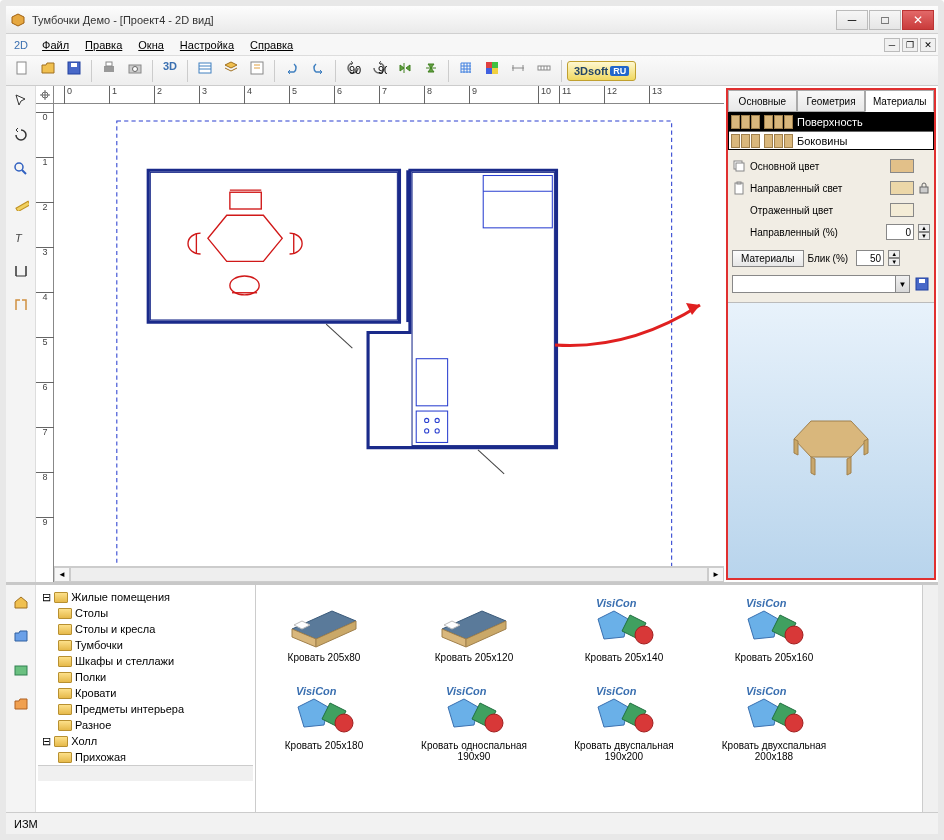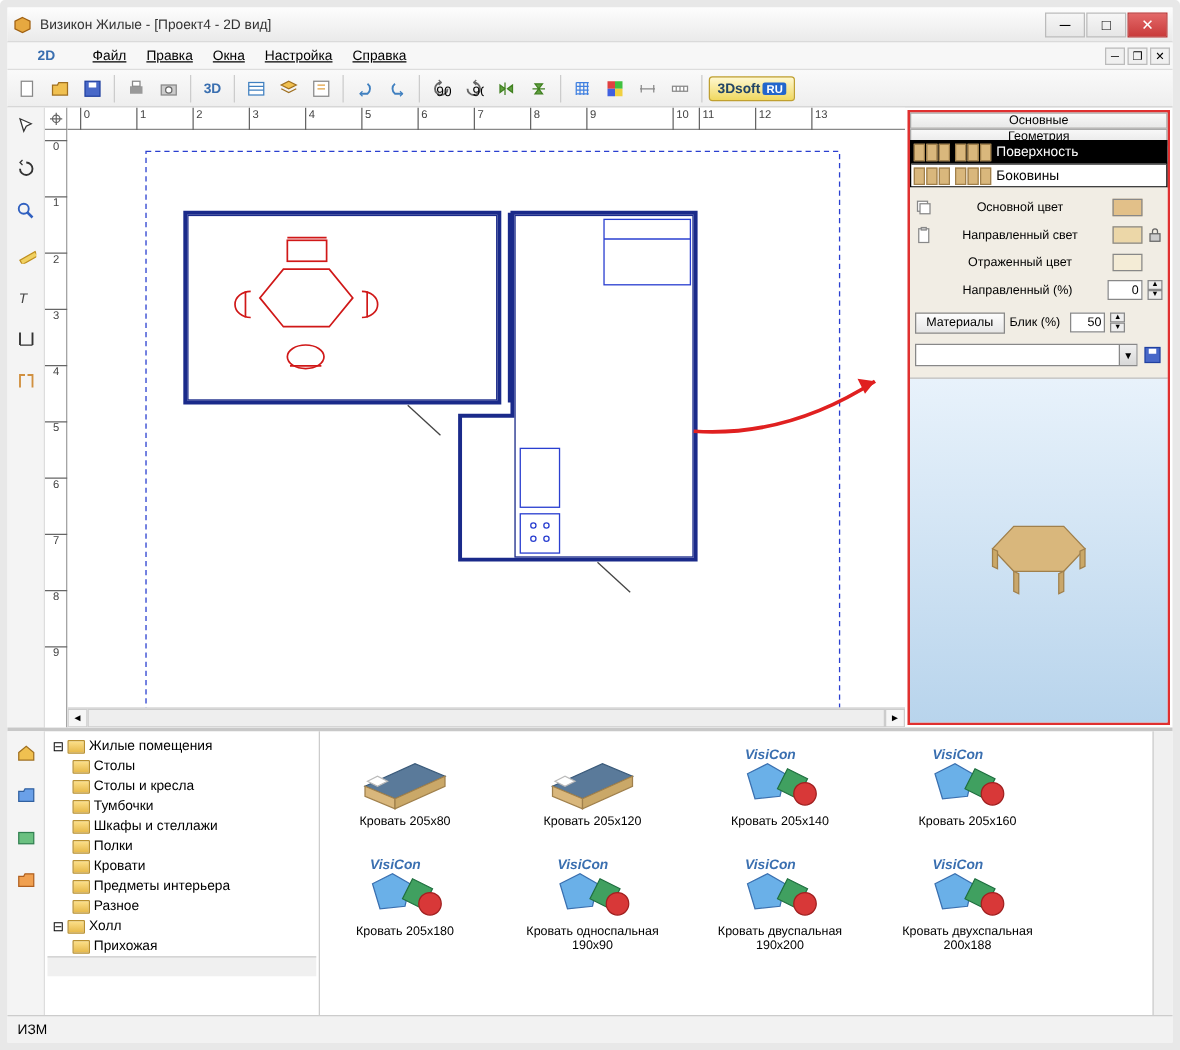--- a/index.html
+++ b/index.html
@@ -9,28 +9,28 @@
 .window { border: 6px solid #e8e8e8; border-radius: 4px 4px 0 0; height: 100%; display: flex; flex-direction: column; background: #fff; }
 .titlebar { height: 28px; background: linear-gradient(#fdfdfd,#eaeaea); display: flex; align-items: center; padding: 0 4px; border-bottom: 1px solid #d0d0d0; }
 .titlebar .app-icon { width: 16px; height: 16px; margin-right: 6px; }
 .titlebar .title-text { flex: 1; color: #333; }
 .window-controls { display: flex; gap: 1px; }
 .win-btn { width: 32px; height: 20px; border: 1px solid #bbb; background: linear-gradient(#f6f6f6,#e6e6e6); display: flex; align-items: center; justify-content: center; font-size: 12px; }
 .win-btn.close { background: linear-gradient(#e36868,#c93b3b); color: #fff; border-color: #b33; }
 
 
 .menubar { height: 22px; display: flex; align-items: center; padding: 0 2px; border-bottom: 1px solid #ddd; background: #f7f7f7; }
-.menubar .mode { font-weight: bold; color: #3a6fb0; margin: 0 22px; }
+.menubar .mode { font-weight: normal; color: #3a6fb0; margin: 0 6px; }
 .menubar .menu-item { padding: 2px 8px; cursor: default; text-decoration: underline; }
 .menubar .mdi-controls { margin-left: auto; display: flex; gap: 2px; }
 .mdi-btn { width: 16px; height: 14px; border: 1px solid #bbb; background: #f0f0f0; font-size: 9px; display:flex;align-items:center;justify-content:center; }
 
 
 .toolbar { height: 30px; display: flex; align-items: center; padding: 0 4px; gap: 2px; border-bottom: 1px solid #ccc; background: linear-gradient(#fafafa,#eee); }
-.tbtn { width: 24px; height: 24px; border: 1px solid transparent; border-radius: 2px; display:flex;align-items:center;justify-content:center; background:transparent;}
+.tbtn { width: 24px; height: 24px; border: 1px solid transparent; border-radius: 2px; display:flex;justify-content:center; background:transparent;}
 .tsep { width:1px; height:22px; background:#ccc; margin:0 3px; }
 .tbtn svg { width:16px;height:16px; }
 .logo3d { height:20px; padding:1px 6px; background:linear-gradient(#fff8d0,#f0d860); border:1px solid #c0a030; border-radius:3px; font-weight:bold; color:#246; display:flex;align-items:center;gap:2px; font-size:11px;}
 .logo3d .ru { background:#2266cc; color:#fff; padding:0 3px; border-radius:2px; font-size:9px;}
 
 
 .main-area { flex:1; display:flex; min-height:0; }
 .left-toolbar { width:30px; background:#f4f4f4; border-right:1px solid #ddd; display:flex; flex-direction:column; align-items:center; padding-top:4px; gap:12px; }
 .ltbtn { width:22px; height:22px; display:flex;align-items:center;justify-content:center; }
 
@@ -39,33 +39,33 @@
 .ruler-h .tick { position:absolute; top:0; height:18px; border-left:1px solid #666; font-size:9px; color:#444; padding-left:2px;}
 .ruler-corner { position:absolute;left:0;top:0;width:18px;height:18px;border-right:1px solid #888;border-bottom:1px solid #888;background:#fff;display:flex;align-items:center;justify-content:center;}
 .ruler-v { width:18px;background:#fff;border-right:1px solid #888;position:absolute;left:0;top:18px;bottom:0;}
 .ruler-v .vtick { position:absolute;left:0;width:18px;border-top:1px solid #666;font-size:9px;color:#444;text-align:center;line-height:9px;}
 .canvas { position:absolute;left:18px;top:18px;right:0;bottom:0; background:#fff; overflow:hidden;}
 .canvas svg { width:100%;height:100%; }
 .page-border { stroke:#2a3fd0; stroke-dasharray:4 3; fill:none;}
 
 
 .props-panel { width:210px; border:2px solid #e03030; margin:2px; display:flex; flex-direction:column; background:#f9f6f1; }
-.props-tabs { display:flex; height:22px;flex-direction:column; }
+.props-tabs { display:flex; height:22px; }
 .ptab { flex:1; border:1px solid #aaa; background:linear-gradient(#f8f8f8,#e8e8e8); font-size:10px; display:flex;align-items:center;justify-content:center; cursor:default;}
 .ptab.active { background:#fff; border-bottom-color:#fff;}
 .surface-list { background:#000; padding:1px; }
 .surf-row { display:flex; align-items:center; height:18px; padding:0 2px; gap:4px;}
 .surf-row.sel { background:#fff; color:#000; }
 .surf-row.unsel { background:#fff; color:#000; border-top:1px solid #666;}
 .surf-row.sel { background:#000; color:#fff; }
 .surf-swatch { display:flex; gap:1px;}
 .surf-swatch span { width:9px;height:14px;background:#d9b77c;border:1px solid #a0804c;}
 .props-body { padding:6px 4px; background:#f1ede4; flex:0 0 auto;}
 .prop-row { display:flex; align-items:center; height:20px; margin-bottom:2px; gap:4px;}
-.prop-row .plabel { flex:1; text-align:center; font-size:10px; padding-right:4px;}
+.prop-row .plabel { flex:1; text-align:left; font-size:10px; padding-right:4px;}
 .color-box { width:24px; height:14px; border:1px solid #888; background:#e2c089;}
 .num-input { width:28px; height:16px; border:1px solid #888; font-size:10px; text-align:right; padding-right:2px;}
 .spinner { width:12px; display:flex; flex-direction:column;}
 .spinner div {height:8px;border:1px solid #888;background:#eee;font-size:6px;line-height:6px;text-align:center;}
 .mat-btn { border:1px solid #888; background:linear-gradient(#fdfdfd,#e6e6e6); padding:2px 8px; font-size:10px;}
 .combo { flex:1; height:18px; border:1px solid #888; background:#fff; display:flex;}
 .combo-arrow{width:14px;border-left:1px solid #888;background:linear-gradient(#f0f0f0,#d8d8d8);display:flex;align-items:center;justify-content:center;font-size:8px;}
 .save-ico { width:16px;height:16px; }
 .preview3d { flex:1; background:linear-gradient(#e8f2fb,#b8d4ec); display:flex;align-items:center;justify-content:center; border-top:1px solid #bbb;}
 .scroll-placeholder { height:16px; background:#f0f0f0; border-top:1px solid #ccc; display:flex;}
@@ -94,21 +94,21 @@
 </style>
 </head>
 <body>
 
 <div class="window">
 
   <div class="titlebar">
     <svg class="app-icon" viewBox="0 0 16 16">
         <polygon points="8,2 14,5 14,11 8,14 2,11 2,5" fill="#e6a840" stroke="#a06010"></polygon>
       </svg>
-    <span class="title-text">Визикон Жилые - [Проект4 - 2D вид]</span>
+    <span class="title-text">Тумбочки Демо - [Проект4 - 2D вид]</span>
     <div class="window-controls">
       <div class="win-btn">─</div>
       <div class="win-btn">□</div>
       <div class="win-btn close">✕</div>
     </div>
   </div>
 
   <div class="menubar">
     <span class="mode">2D</span>
     <span class="menu-item">Файл</span>

